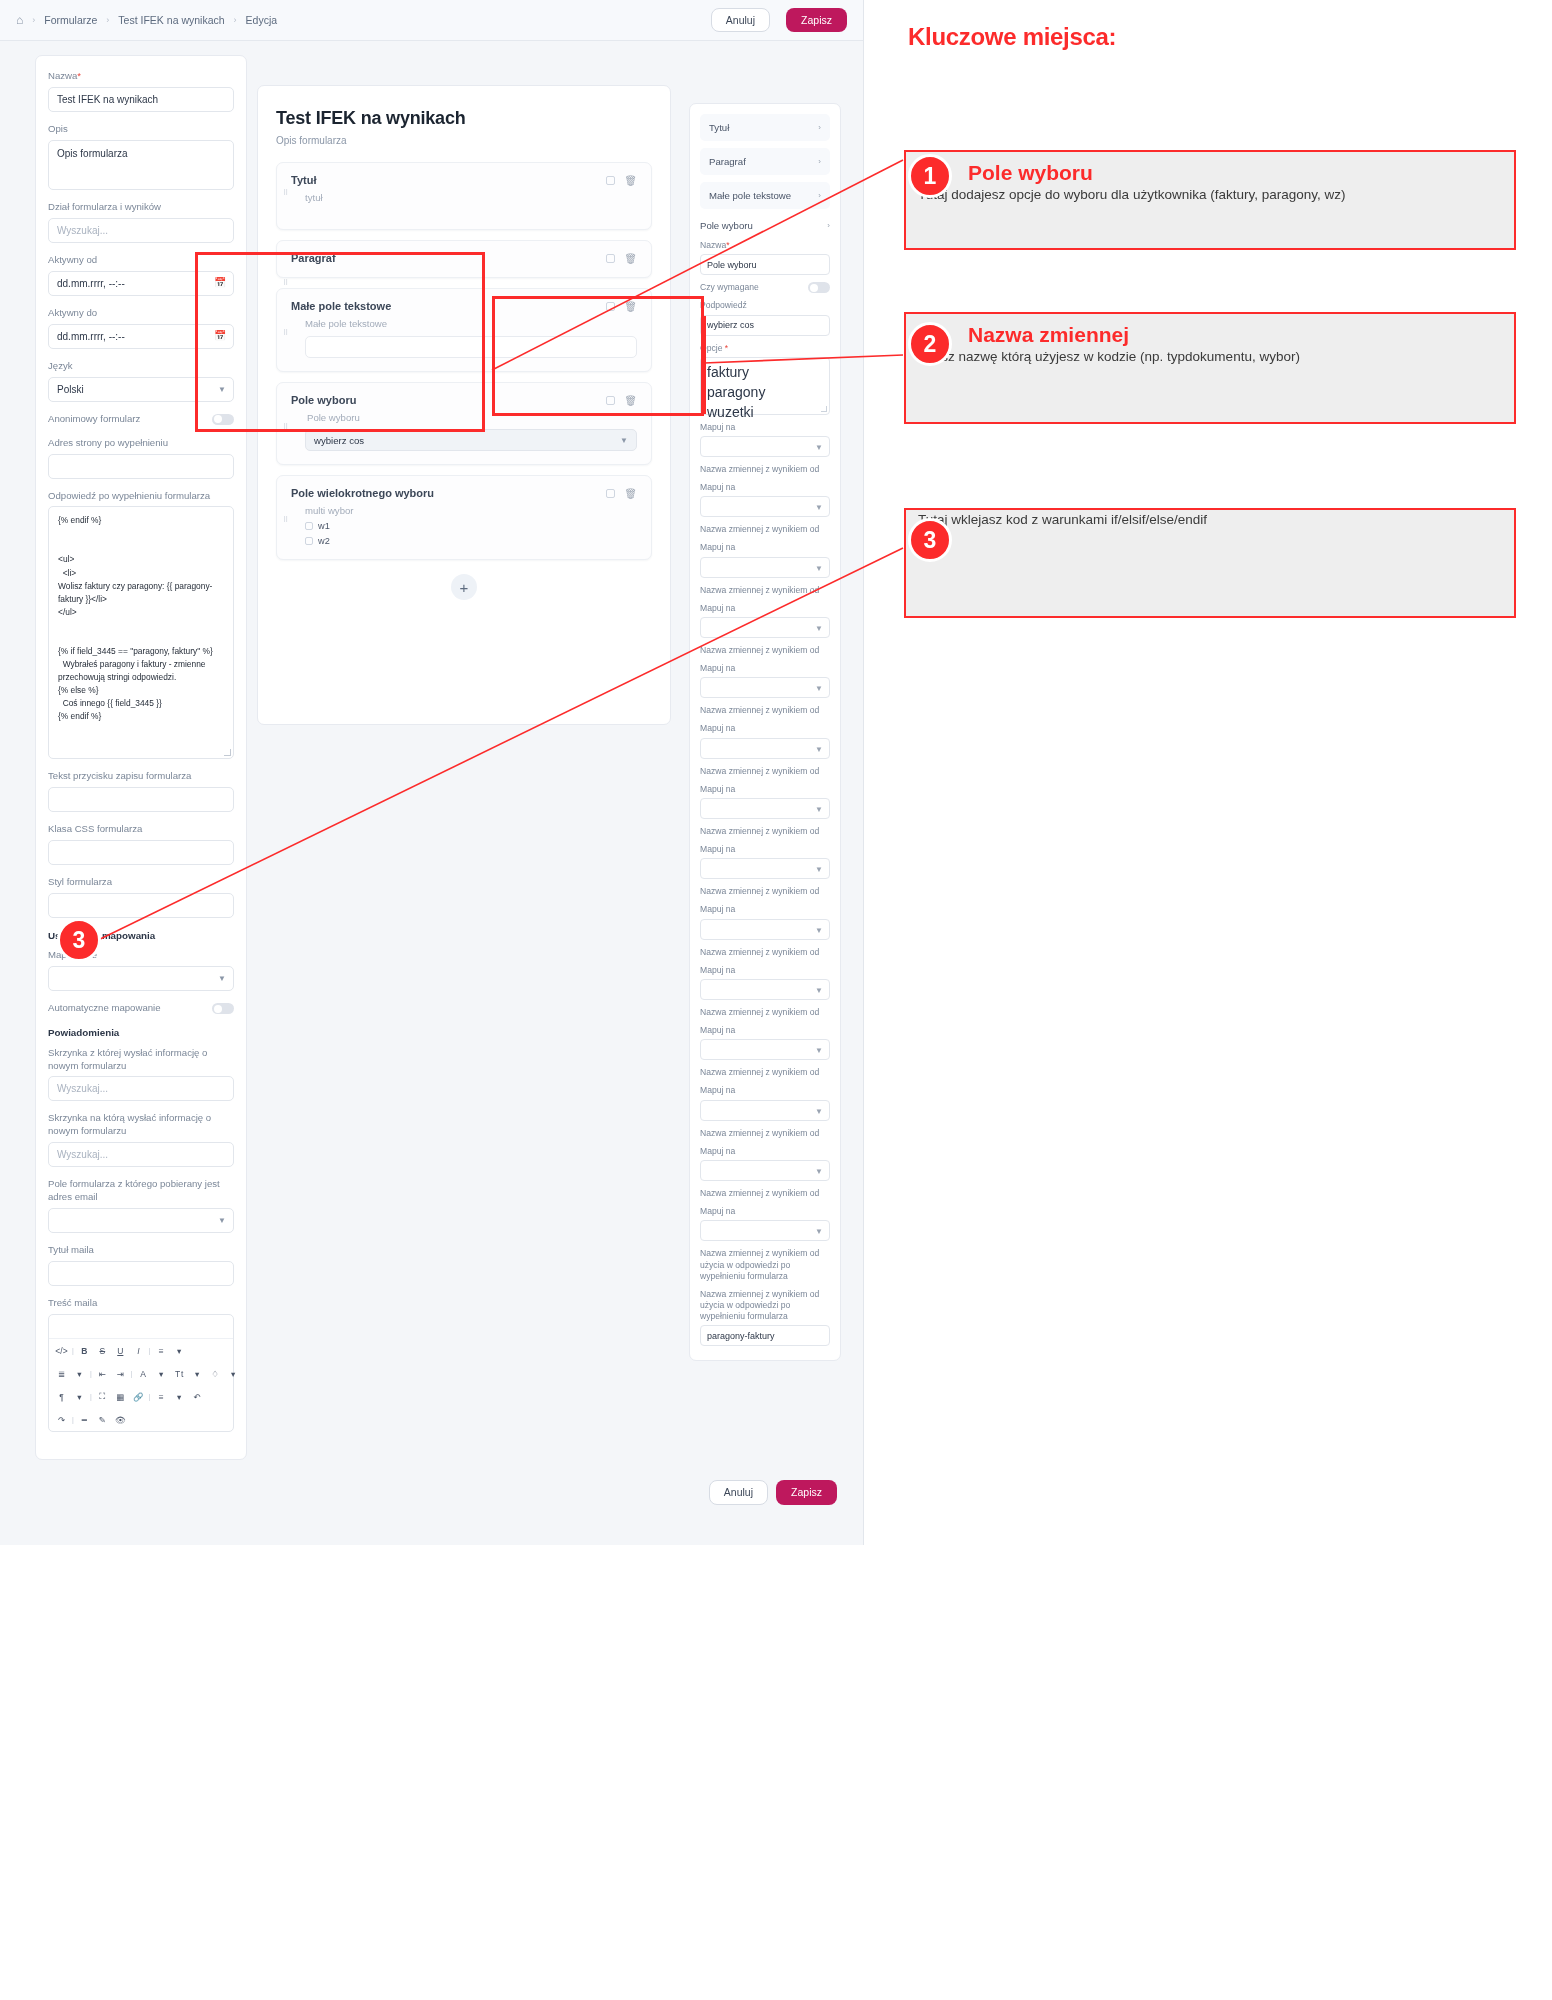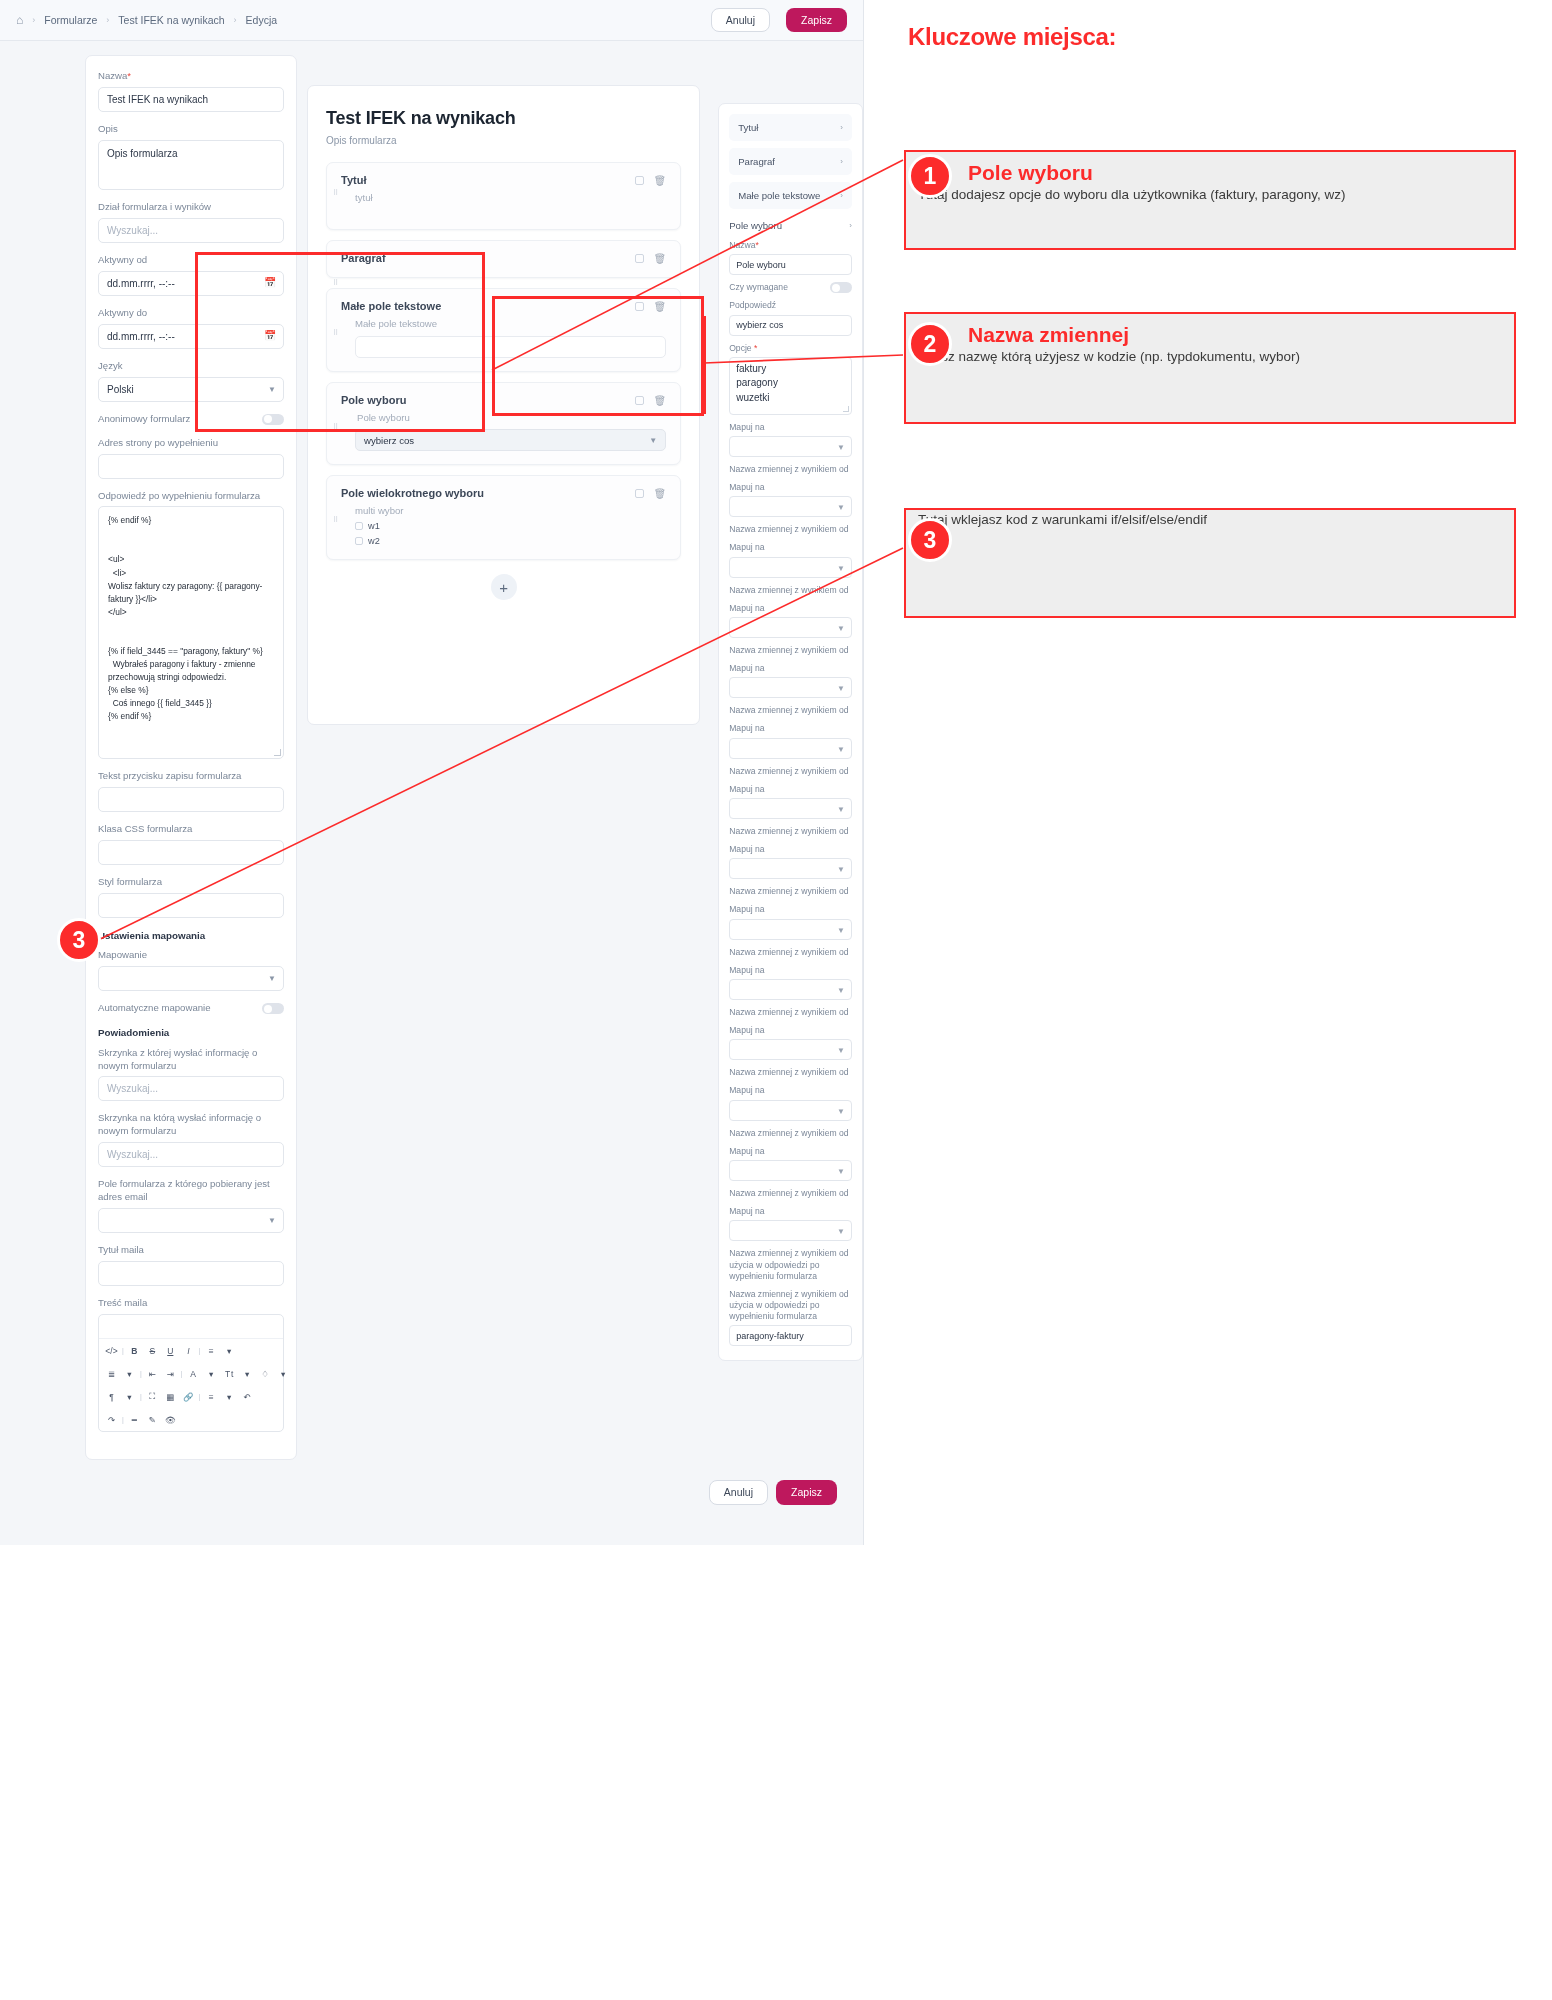--- a/index.html
+++ b/index.html
@@ -27,21 +27,21 @@
   .sep { color:#b5bdc9; font-size:9px; }
   .btn {
     border-radius:8px; font-size:10.5px; padding:6px 14px; cursor:pointer;
     border:1px solid transparent; line-height:1;
   }
   .btn-ghost { background:#fff; border-color:#d7dce4; color:#3c4758; }
   .btn-primary { background:#be185d; color:#fff; }
   .topbar .btn { margin-left:6px; }
 
   
-  .cols { display:flex; align-items:flex-start; padding:14px 0 0 16px;margin-left:34px; }
+  .cols { display:flex; align-items:flex-start; padding:14px 0 0 0; }
 
   
   .left-card {
     width:212px; margin-left:35px; background:#fff; border:1px solid #e7eaf0;
     border-radius:7px; padding:14px 12px 16px 12px;
   }
   .fld { margin-bottom:11px; }
   .lbl { font-size:9.6px; color:#7b8798; margin-bottom:4px; display:block; line-height:1.35; }
   .lbl .req { color:#e8443a; }
   .lbl.strong { color:#2d3748; font-weight:bold; font-size:9.8px; }
@@ -151,21 +151,21 @@
   .acc .chev { margin-left:auto; font-size:8px; color:#9aa4b2; }
   .acc.open { background:transparent; padding:4px 0 2px 0; }
   .p-lbl { font-size:8.6px; color:#7b8798; margin:7px 0 3px 0; line-height:1.3; }
   .p-lbl .req { color:#e8443a; }
   .p-in {
     width:100%; height:21px; border:1px solid #e2e6ec; border-radius:4px; background:#fff;
     font-size:9px; color:#2d3748; padding:0 6px; display:flex; align-items:center;
   }
   .p-ta {
     width:100%; height:58px; border:1px solid #e2e6ec; border-radius:4px; background:#fff;
-    font-size:10px; color:#2d3748; padding:4px 6px; line-height:1.45; white-space:pre-line;
+    font-size:14px; color:#2d3748; padding:4px 6px; line-height:1.45; white-space:pre-line;
     position:relative;
   }
   .p-ta::after{
     content:""; position:absolute; right:2px; bottom:2px; width:5px; height:5px;
     border-right:1px solid #ccd3dc; border-bottom:1px solid #ccd3dc;
   }
   .p-sel {
     width:100%; height:21px; border:1px solid #e2e6ec; border-radius:4px; background:#fff;
     position:relative;
   }

